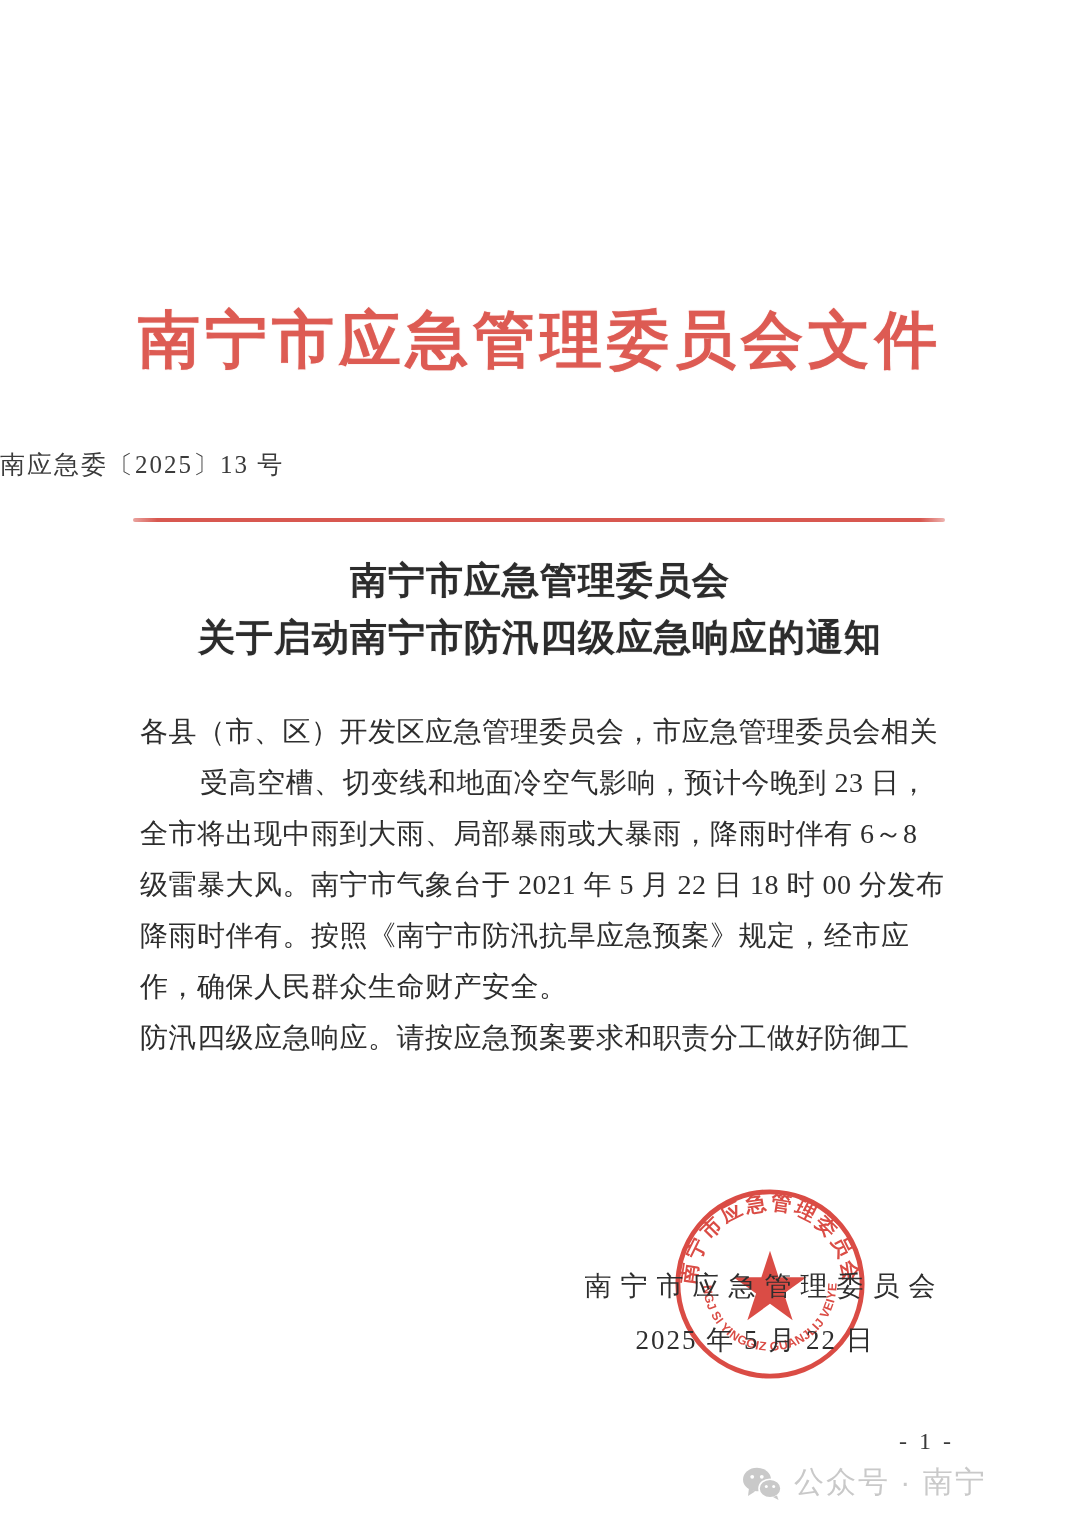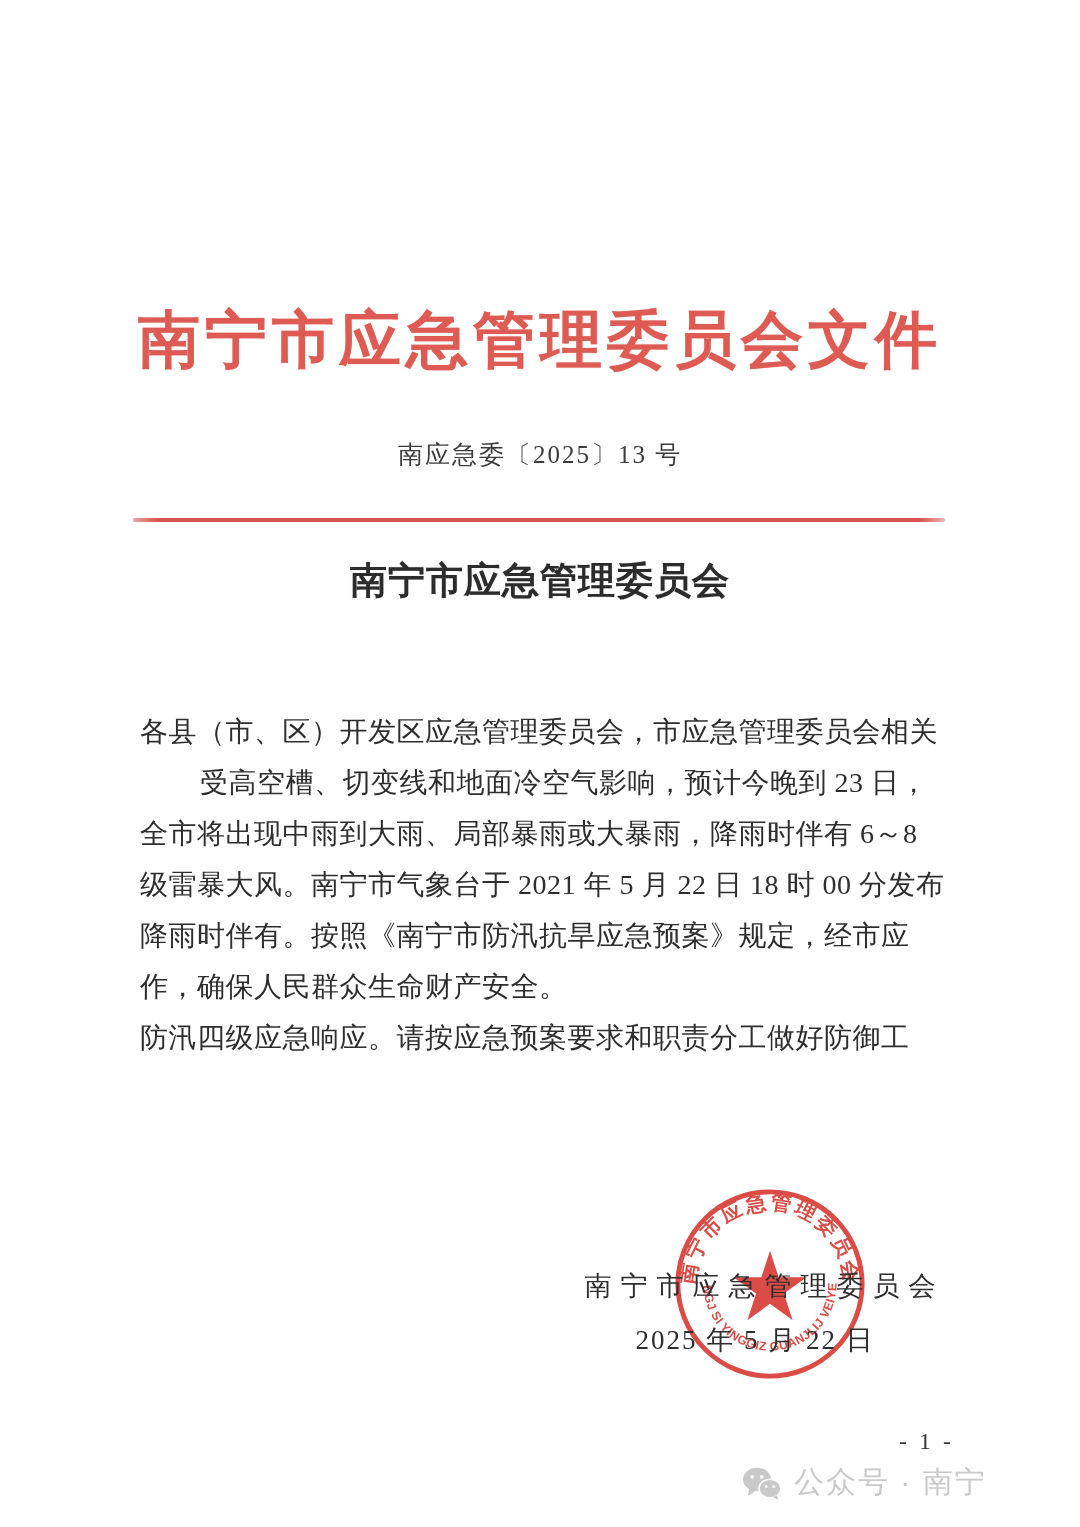--- a/index.html
+++ b/index.html
@@ -32,23 +32,23 @@
     letter-spacing: 5px;
     line-height: 1.1;
     text-shadow: 0 0 1px rgba(221,91,83,0.55);
     white-space: nowrap;
   }
 
   
   .doc-number {
     position: absolute;
     left: 0;
-    top: 438px;
-    width: 1080px;
-    text-align: center;
+    top: 448px;
+    width: 1080px;
+    text-align: left;
     color: #3b3b3b;
     font-size: 25px;
     letter-spacing: 2px;
     white-space: nowrap;
   }
 
   
   .divider {
     position: absolute;
     left: 133px;
@@ -178,20 +178,21 @@
 <div id="page">
 
   <div class="masthead">南宁市应急管理委员会文件</div>
 
   <div class="doc-number">南应急委〔2025〕13 号</div>
 
   <div class="divider"></div>
 
   <div class="doc-title">
     <span class="line">南宁市应急管理委员会</span>
+    <span class="line">关于启动南宁市防汛四级应急响应的通知</span>
   </div>
 
   <div class="body-block">
     <span class="body-line justify">
       <span>各县（市、区）开发区应急管理委员会，市应急管理委员会相关</span>
     </span>
 
     <span class="body-line"><span class="indent"></span><span>受高空槽、切变线和地面冷空气影响，预计今晚到 23 日，</span></span>
     <span class="body-line">全市将出现中雨到大雨、局部暴雨或大暴雨，降雨时伴有 6～8</span>
     <span class="body-line">级雷暴大风。南宁市气象台于 2021 年 5 月 22 日 18 时 00 分发布</span>

